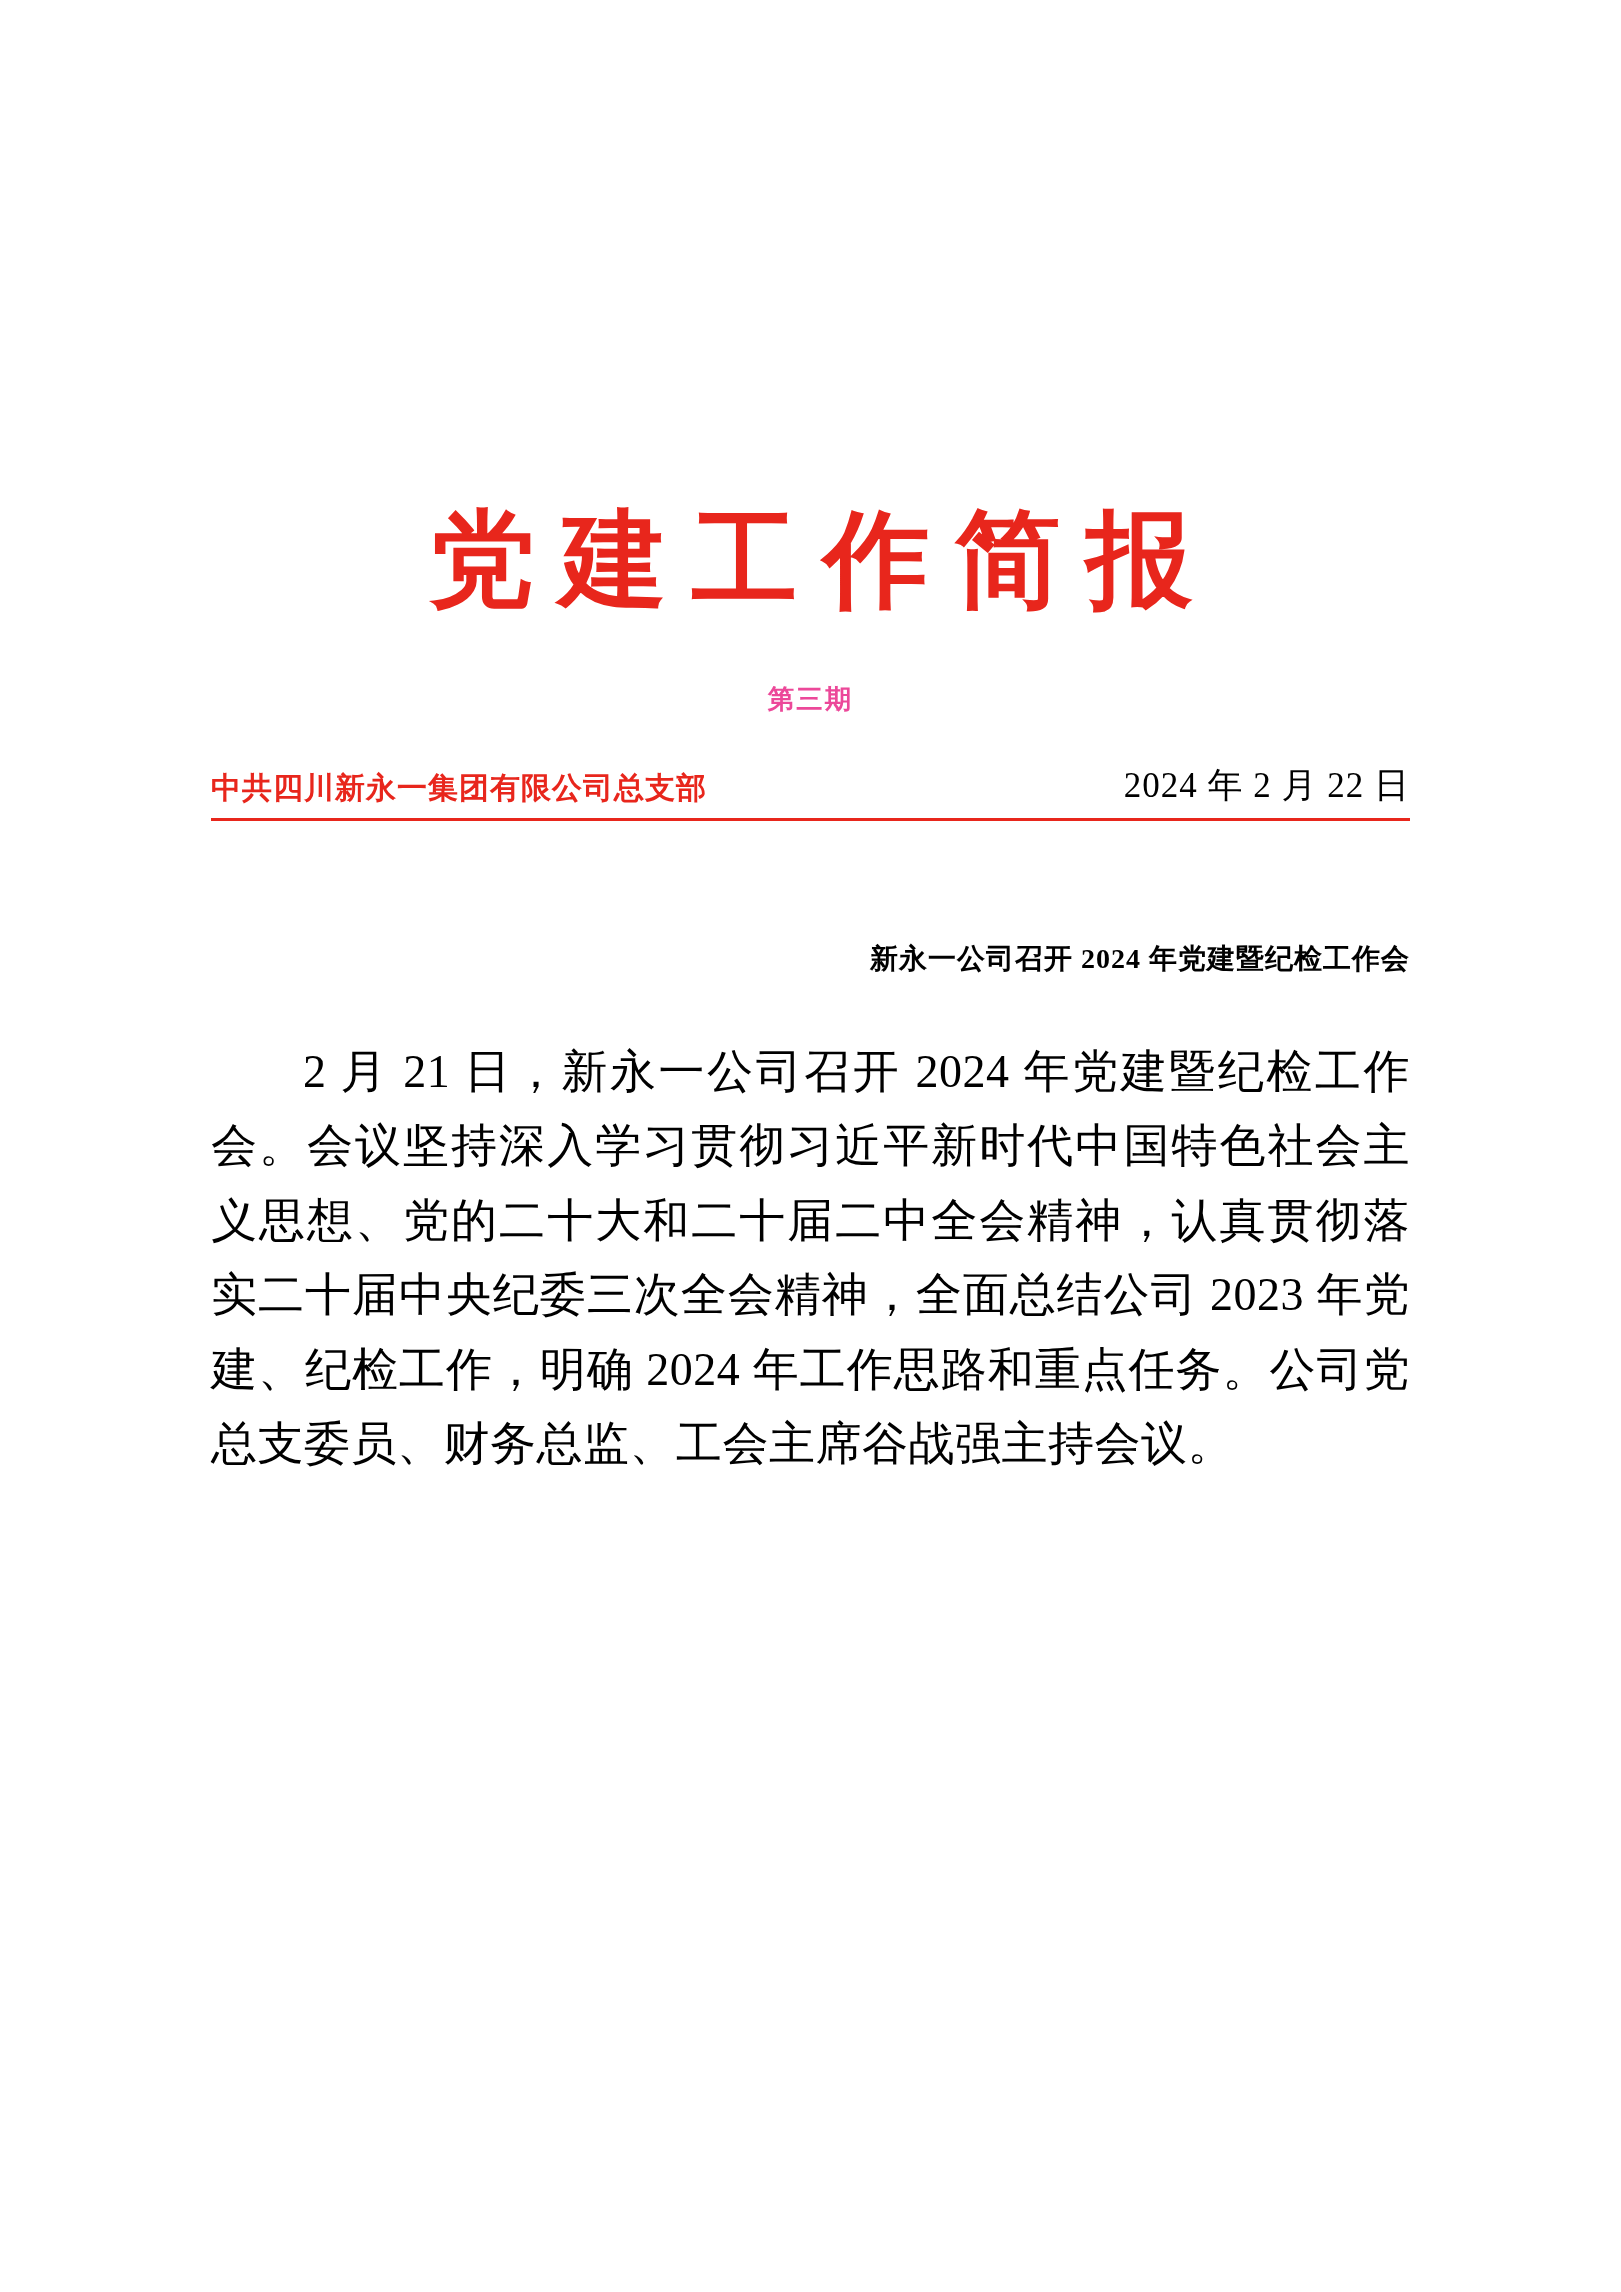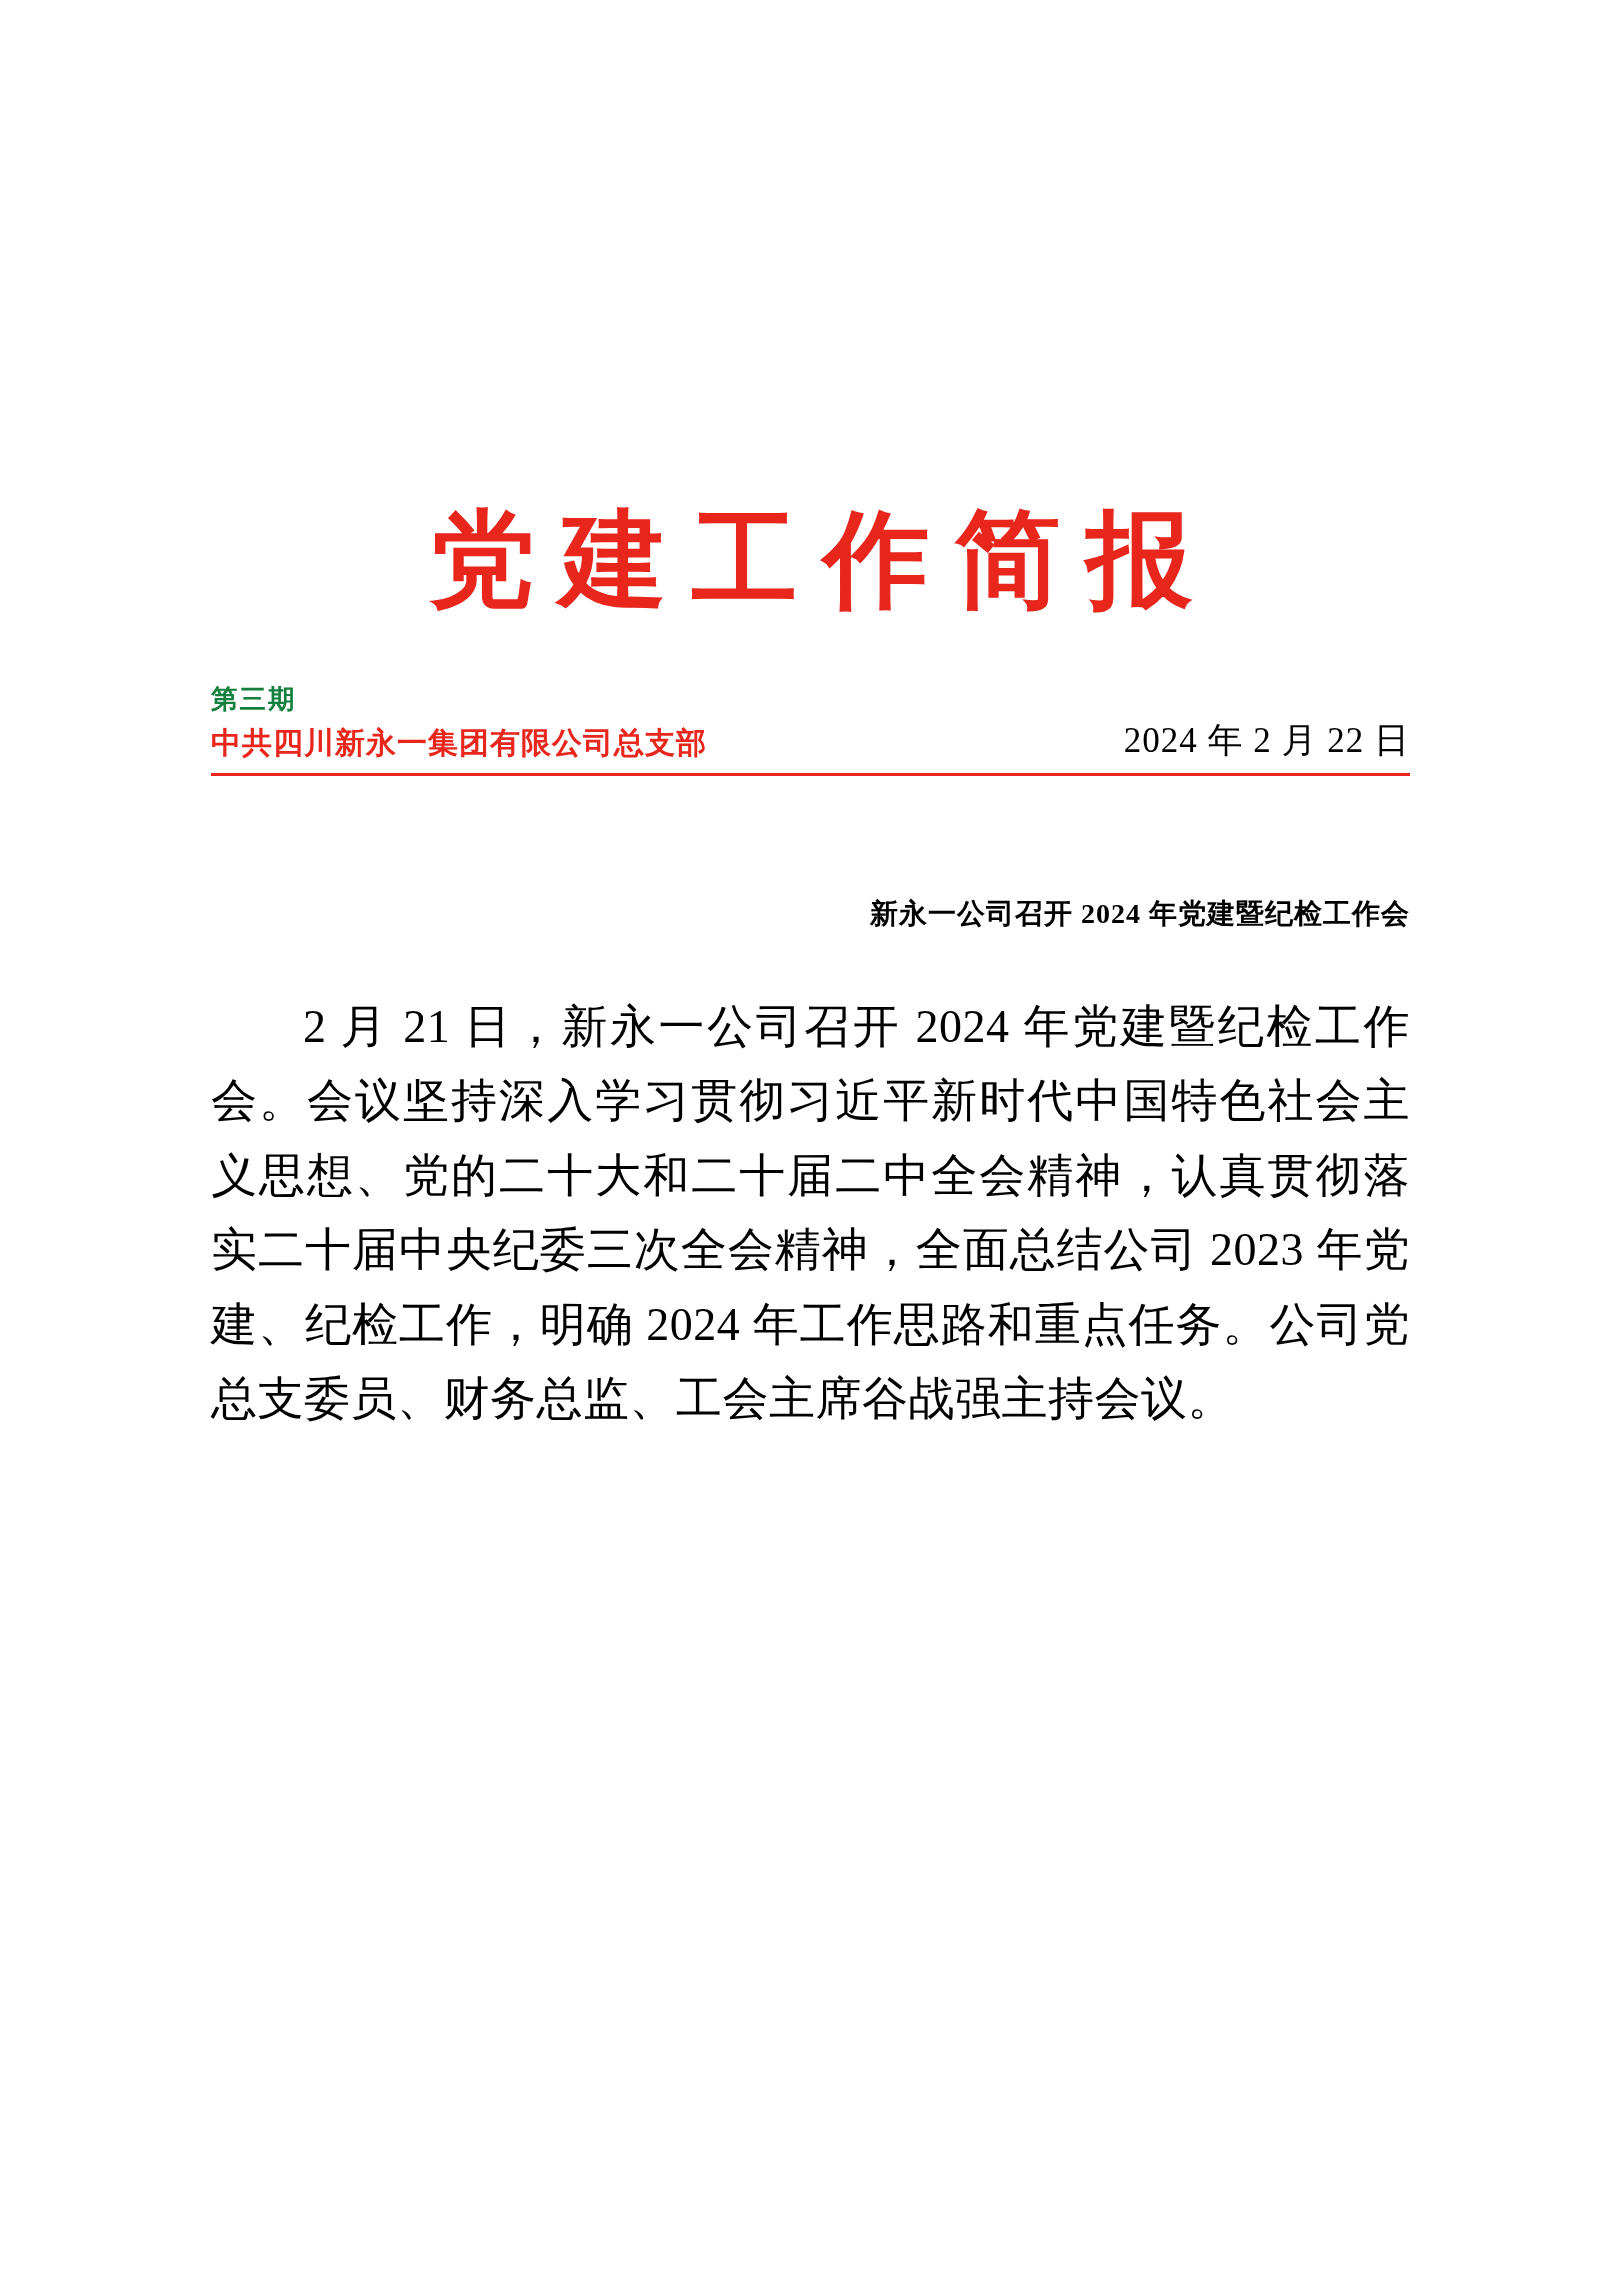--- a/index.html
+++ b/index.html
@@ -30,27 +30,29 @@
     font-family: "DejaVu Serif", "Liberation Serif", serif;
     font-weight: bold;
     font-size: 106px;
     letter-spacing: 25.5px;
     text-indent: 25.5px;
     line-height: 1.15;
     white-space: nowrap;
   }
   .masthead-issue {
     margin-top: 61px;
+    text-align: center;
     font-family: "Liberation Sans", "DejaVu Sans", sans-serif;
     font-weight: bold;
     font-size: 26.5px;
     letter-spacing: 2px;
-    color: #15803d;
+    color: #ec4899;
   }
   .masthead-meta {
+    margin-top: 45px;
     display: flex;
     justify-content: space-between;
     align-items: flex-end;
     padding-bottom: 8.8px;
   }
   .masthead-org {
     color: #e8261c;
     font-weight: bold;
     font-size: 30px;
     letter-spacing: 1px;

